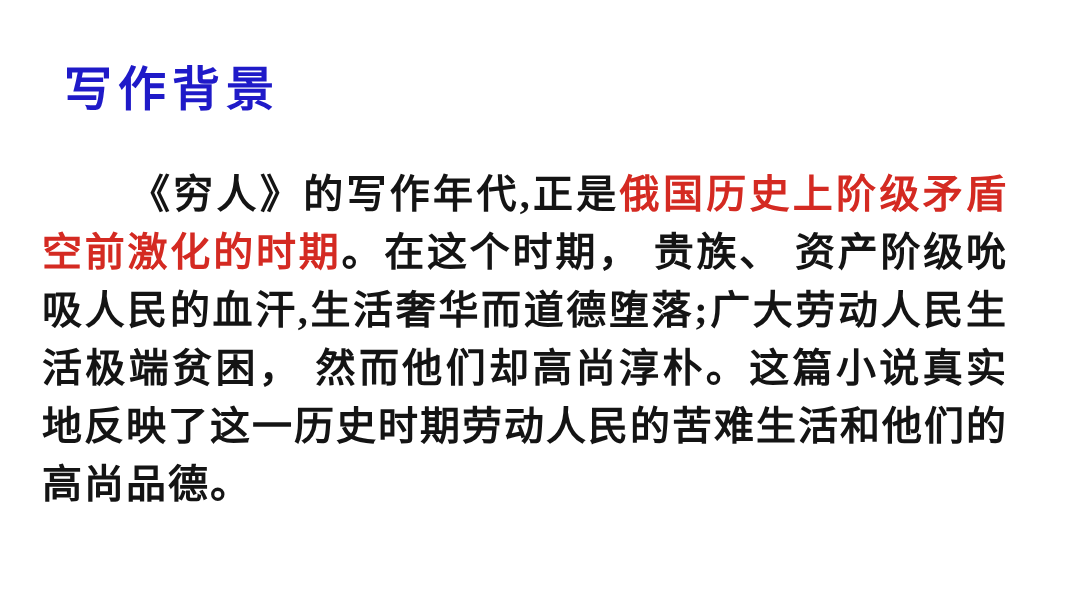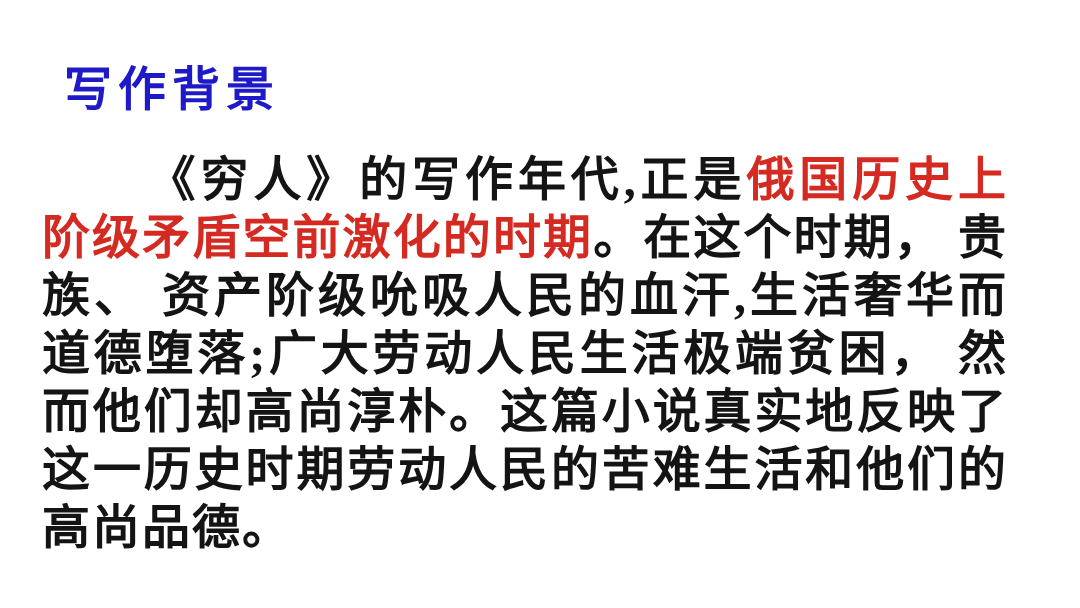--- a/index.html
+++ b/index.html
@@ -28,23 +28,23 @@
     top: 64px;
     font-size: 48px;
     line-height: 1.1;
     font-weight: bold;
     color: var(--title-color);
     letter-spacing: 6px;
   }
   .slide-body {
     position: absolute;
     left: 42px;
-    top: 151px;
+    top: 166px;
     width: 966px;
-    font-size: 48px;
+    font-size: 40px;
     line-height: 58px;
     font-weight: bold;
     color: var(--body-color);
     text-align: justify;
     text-justify: inter-character;
     text-indent: 2.2em;
     letter-spacing: 2px;
   }
   .emphasis {
     color: var(--emphasis-color);

